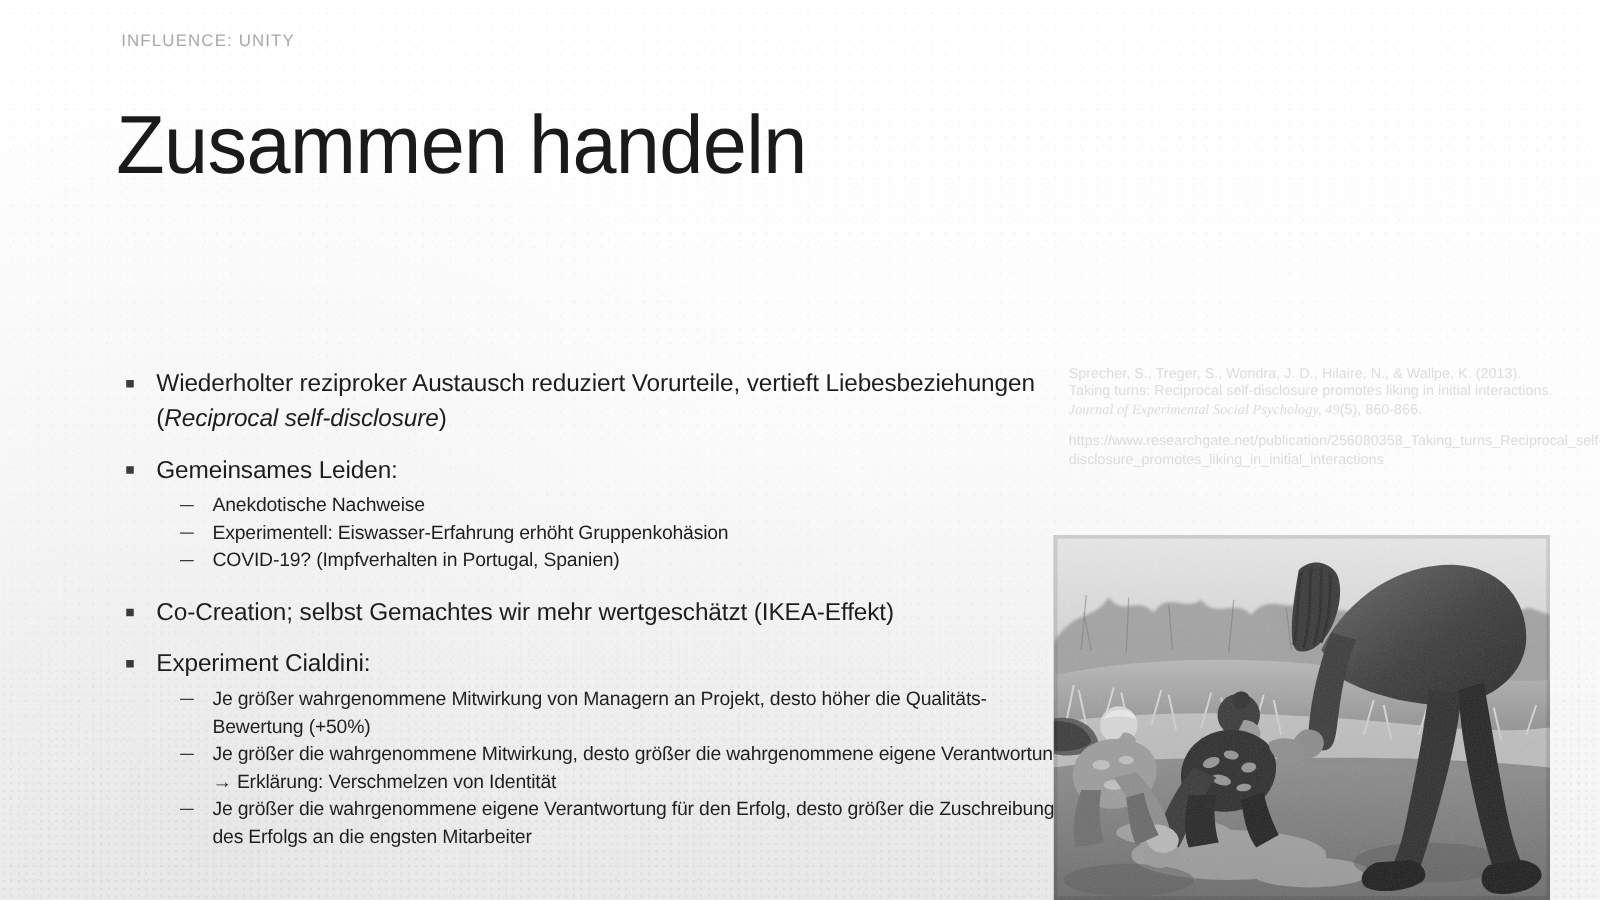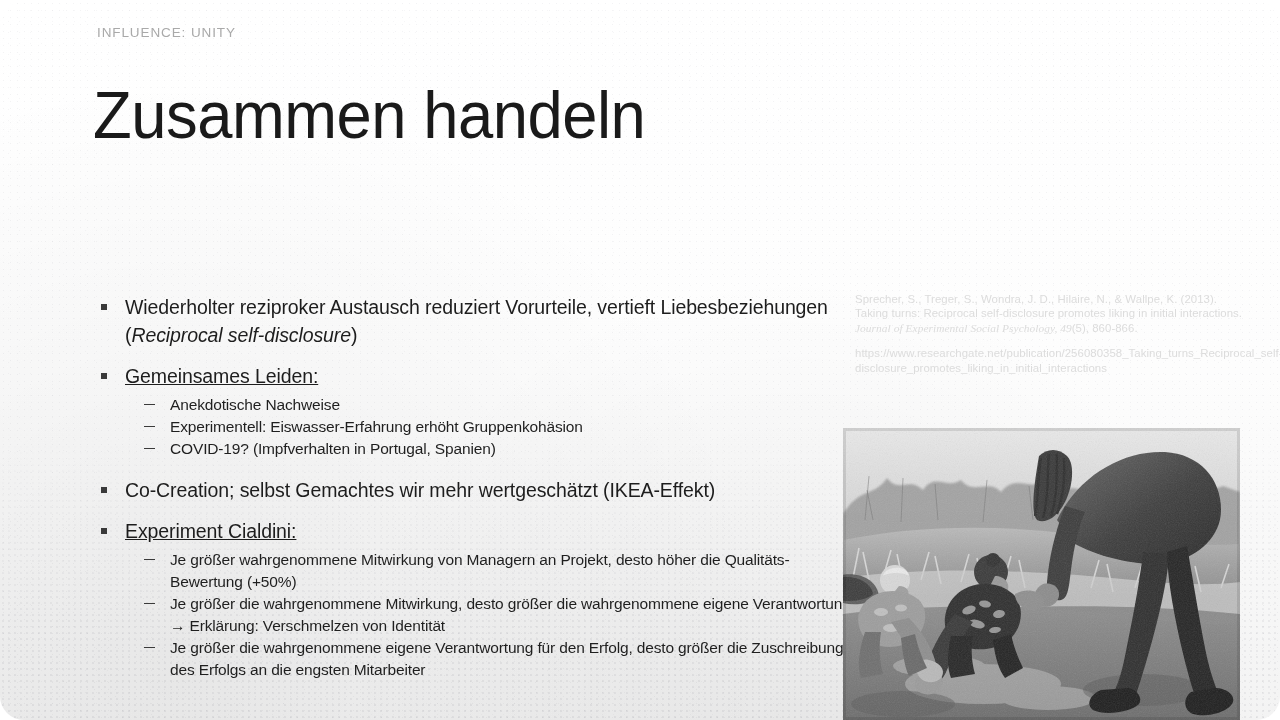--- a/index.html
+++ b/index.html
@@ -16,21 +16,20 @@
 
   .slide {
     position: relative;
     width: 1280px;
     height: 720px;
     background:
       radial-gradient(circle at 14% 92%, rgba(0,0,0,0.055) 0%, rgba(0,0,0,0.0) 46%),
       radial-gradient(circle at 62% 100%, rgba(0,0,0,0.05) 0%, rgba(0,0,0,0.0) 42%),
       linear-gradient(180deg, #ffffff 0%, #fdfdfd 52%, #f3f3f3 100%);
     overflow: hidden;
-    border-radius: 24px;
   }
 
   
   .texture {
     position: absolute;
     inset: 0;
     pointer-events: none;
     background-image:
       radial-gradient(rgba(120,120,135,0.10) 0.6px, transparent 0.7px),
       radial-gradient(rgba(120,120,135,0.07) 0.6px, transparent 0.7px);
@@ -114,21 +113,21 @@
     position: absolute;
     left: 46px;
     top: 10px;
     width: 11px;
     height: 1.4px;
     background: #3a3a3a;
   }
   .l2.arrow-line { padding-left: 72px; }
 
   .grp { margin-bottom: 12px; }
-  .grp-tight { margin-bottom: 4px; text-decoration: underline; }
+  .grp-tight { margin-bottom: 4px; }
 
   
   .cite {
     position: absolute;
     left: 855px;
     top: 292px;
     width: 392px;
     color: #dcdcdc;
     font-size: 11.4px;
     line-height: 14.4px;

